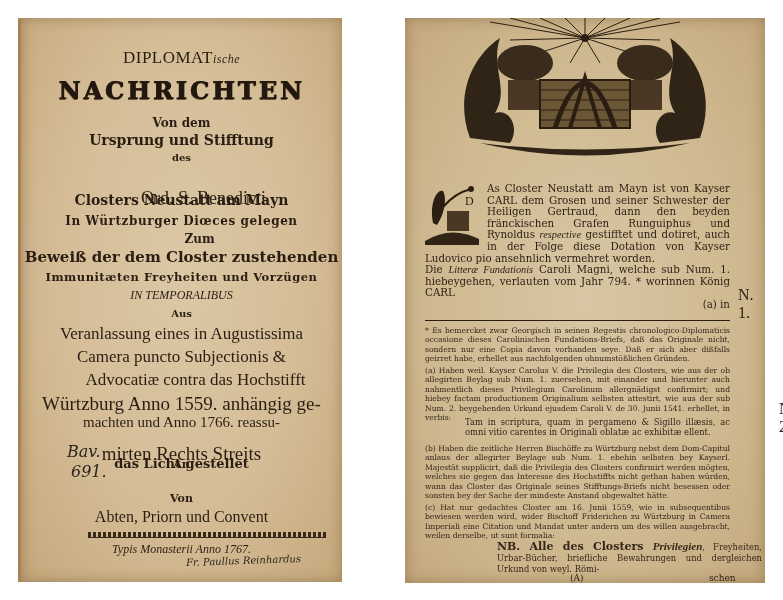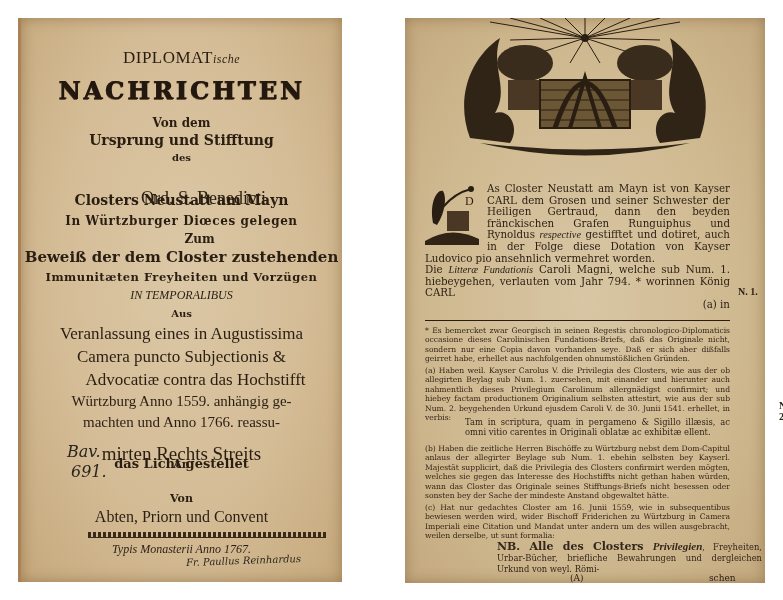--- a/index.html
+++ b/index.html
@@ -33,21 +33,21 @@
   .t-ord { top: 170px; font-size: 18px; padding-left: 44px; }
   .t-wurz { top: 196px; font-size: 12px; letter-spacing: 0.6px; }
   .t-zum { top: 214px; font-size: 12px; margin-left: 36px; }
   .t-beweis { top: 230px; font-size: 15px; }
   .t-immun { top: 252px; font-size: 11.5px; letter-spacing: 0.5px; }
   .t-temp { top: 270px; font-size: 12px; }
   .t-aus { top: 290px; font-size: 10px; }
   .t-p1 { top: 306px; font-size: 17px; }
   .t-p2 { top: 329px; font-size: 17px; }
   .t-p3 { top: 352px; font-size: 17px; margin-left: 28px; }
-  .t-p4 { top: 375px; font-size: 15px; }
+  .t-p4 { top: 375px; font-size: 19px; }
   .t-p5 { top: 396px; font-size: 15px; }
   .t-p6 { top: 425px; font-size: 19px; text-align: center; }
   .t-an { top: 440px; font-size: 11px; }
   .t-licht { top: 438px; font-size: 13px; }
   .t-von { top: 474px; font-size: 11px; }
   .t-abbot { top: 490px; font-size: 16px; }
   .t-rule { position: absolute; left: 67px; width: 238px; top: 514px; height: 5px;
     background: repeating-linear-gradient(90deg, #3a2a1a 0 3px, transparent 3px 5px);
     border-bottom: 1px solid #3a2a1a; }
   .t-typis { top: 524px; font-size: 12px; }
@@ -56,21 +56,21 @@
   .hand.sig { left: 165px; top: 537px; font-size: 10px; transform: rotate(-2deg); }
 
   
   .headpiece { position: absolute; left: 45px; top: 0px; width: 270px; height: 145px; }
   .body-text { position: absolute; left: 20px; width: 305px; font-size: 10.3px; line-height: 11.6px;
     text-align: justify; font-family: "DejaVu Serif", serif; }
   .para1 { top: 165px; }
   .initial-box { float: left; width: 62px; height: 64px; margin: 0 4px 0 -4px; }
   .ital-s { font-family: "Liberation Serif", serif; font-style: italic; }
   .right-end { text-align: right; display: block; }
-  .margin-note { position: absolute; font-family: "Liberation Serif", serif; font-weight: bold; font-size: 10px; }
+  .margin-note { position: absolute; font-family: "Liberation Serif", serif; font-weight: normal; font-size: 16px; }
   .mn1 { left: 333px; top: 268px; }
   .mn2 { left: 330px; top: 382px; margin-left: 44px; }
   .hrule { position: absolute; left: 20px; width: 305px; top: 302px; height: 0; border-top: 1.5px solid #2a1e12; }
   .foot { position: absolute; left: 20px; width: 305px; font-size: 7.6px; line-height: 9.4px;
     text-align: justify; font-family: "DejaVu Serif", serif; color: #34261a; }
   .f1 { top: 308px; }
   .f2 { top: 348px; }
   .f3 { top: 399px; font-size: 8.4px; line-height: 10.2px; padding-left: 40px; box-sizing: border-box; }
   .f4 { top: 426px; }
   .f5 { top: 485px; }

